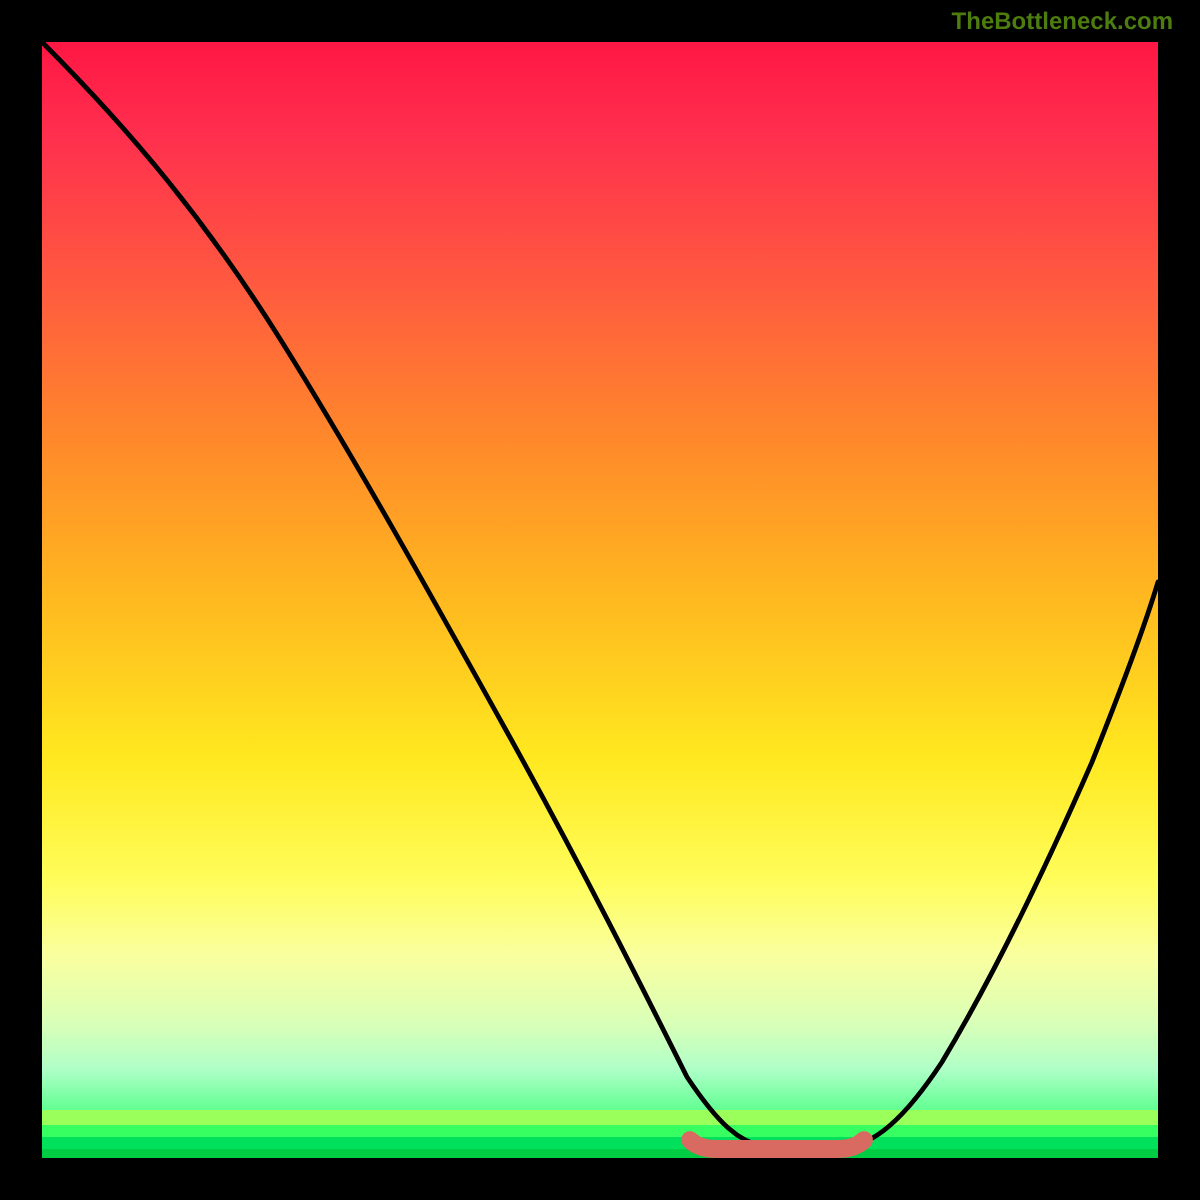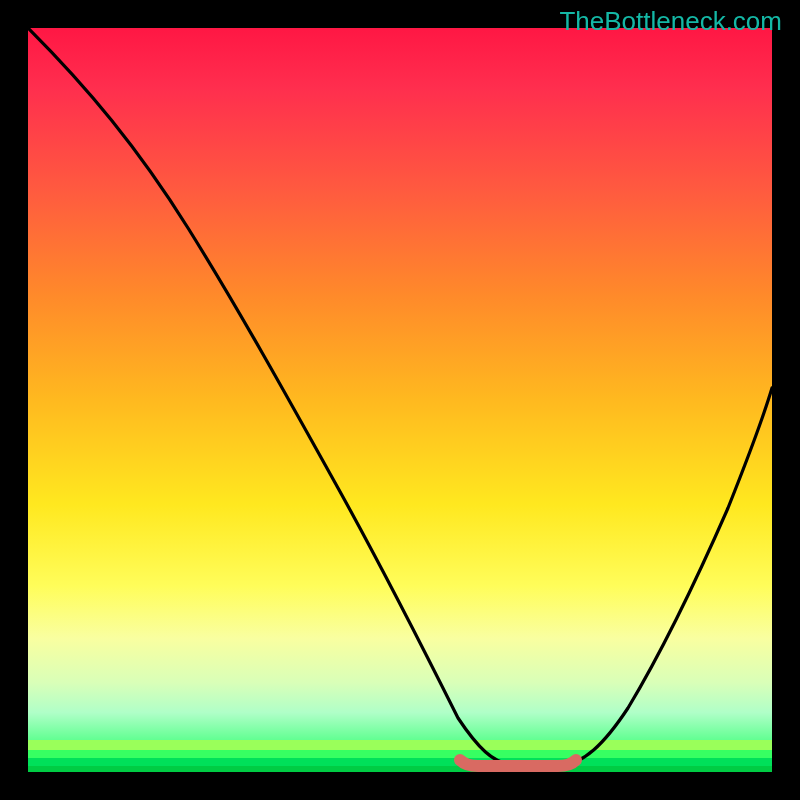--- a/index.html
+++ b/index.html
@@ -8,23 +8,23 @@
     width: 800px;
     height: 800px;
     background: #000;
     position: relative;
     font-family: Arial, Helvetica, sans-serif;
   }
   .watermark {
     position: absolute;
     top: 6px;
     right: 18px;
-    font-size: 26px;
-    color: #14b8a6;
-    font-weight: 400;
+    font-size: 16px;
+    color: #4d7c0f;
+    font-weight: 700;
     z-index: 10;
   }
   .plot-area {
     position: absolute;
     left: 28px;
     top: 28px;
     width: 744px;
     height: 744px;
     overflow: hidden;
   }

